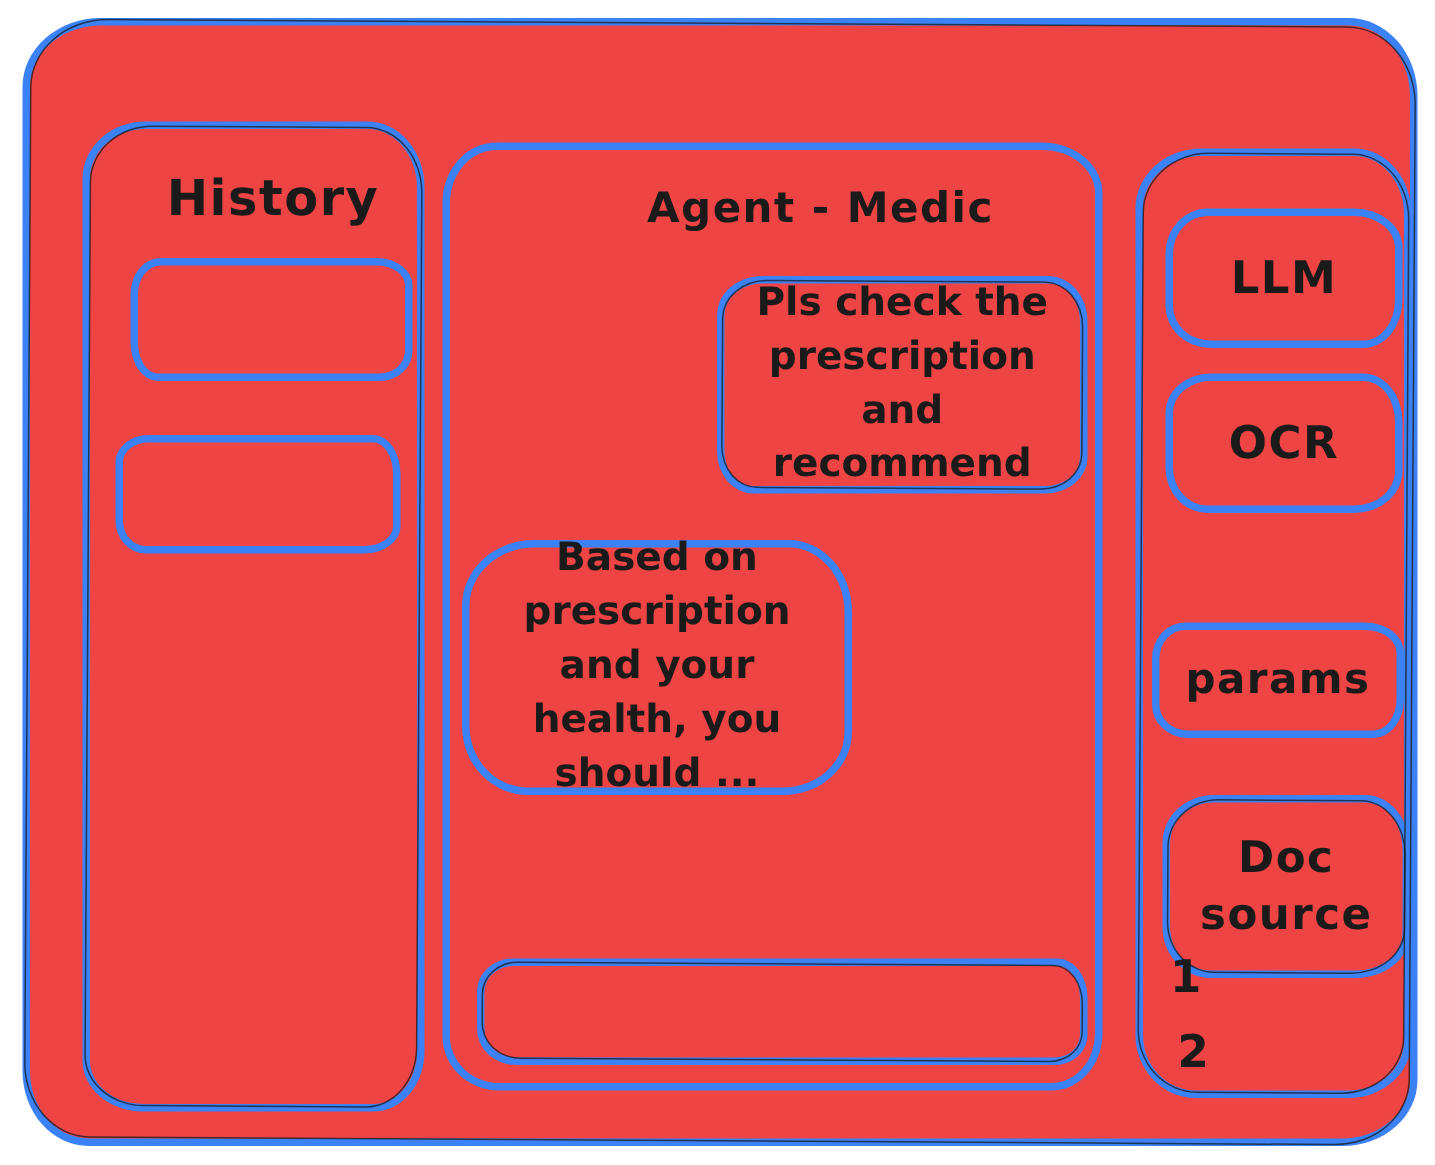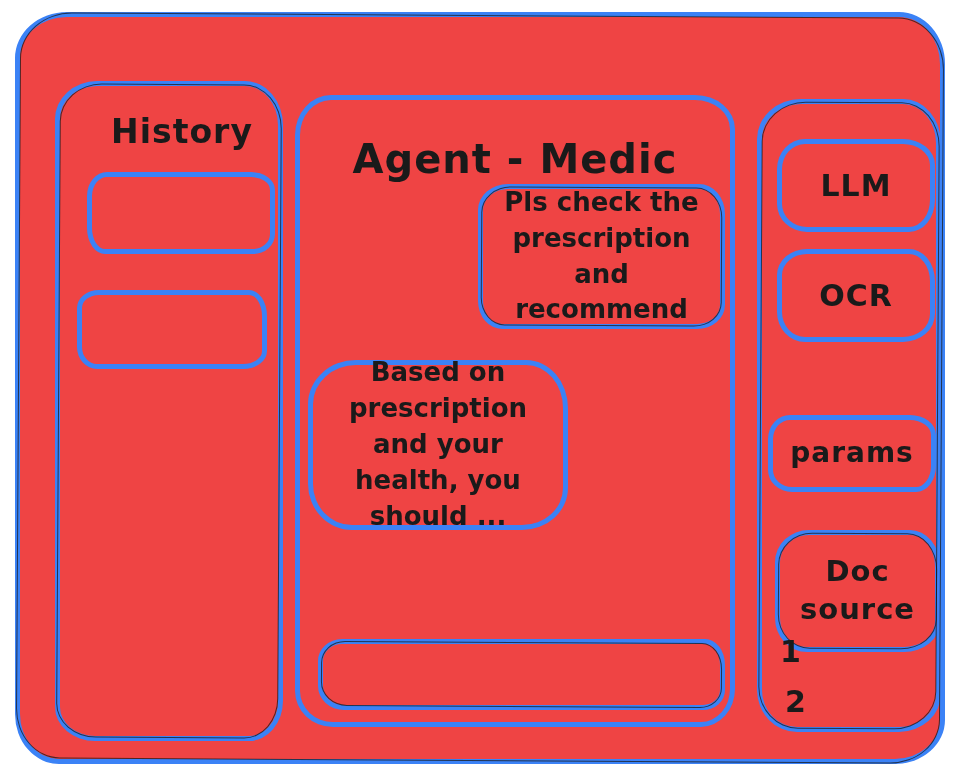--- a/index.html
+++ b/index.html
@@ -57,21 +57,21 @@
   }
   .history-item-2 {
     left: 17px; top: 204px; width: 190px; height: 79px;
     border-radius: 22px 18px 24px 20px / 18px 26px 18px 22px;
   }
   
   .chat-panel {
     left: 275px; top: 78px; width: 440px; height: 632px;
     border-radius: 36px 40px 34px 38px / 40px 34px 38px 36px;
   }
-  .chat-title { top: 36px; font-size: 40px; }
+  .chat-title { top: 22px; font-size: 28px; margin-left: 32px; }
   .bubble {
     display: flex;
     align-items: center;
     justify-content: center;
     text-align: center;
     font-size: 26px;
     font-weight: 600;
     line-height: 1.38;
     white-space: pre-line;
     padding: 6px 10px;

